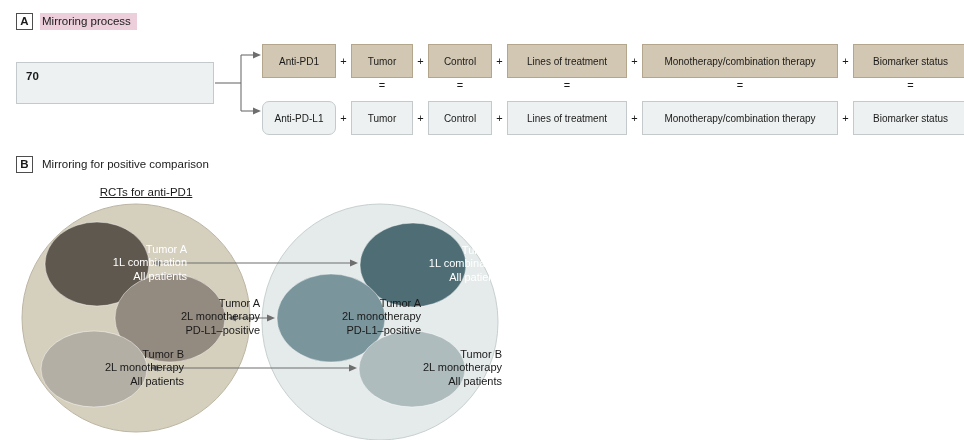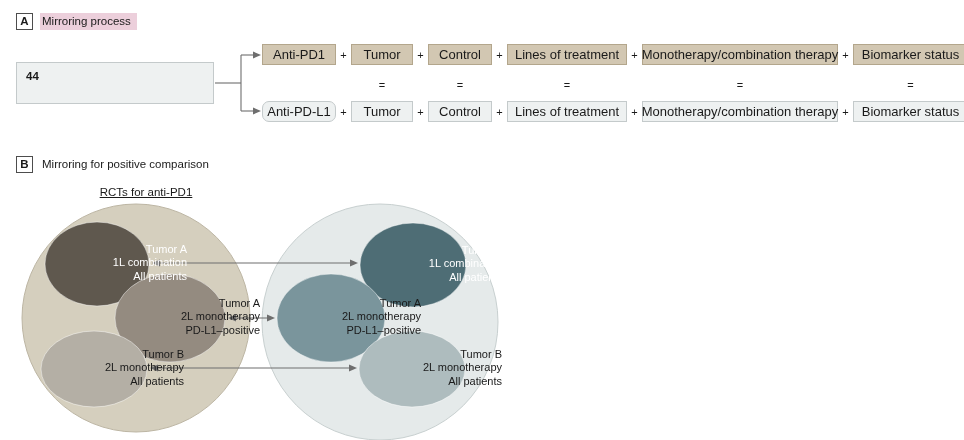--- a/index.html
+++ b/index.html
@@ -70,27 +70,27 @@
   .count-text {
     font-size: 11.5px;
     line-height: 14px;
   }
 
   .chain { position: absolute; display: flex; align-items: center; }
   #chain-pd1   { left: 262px; top: 44px; }
   #chain-pdl1  { left: 262px; top: 101px; }
 
   .node {
-    height: 21px;
+    height: 34px;
     border: 1px solid;
     box-sizing: border-box;
     display: flex;
     align-items: center;
     justify-content: center;
-    font-size: 13px;
+    font-size: 10px;
     white-space: nowrap;
     padding: 0 9px;
   }
   .node.tan   { background: #d2c7b2; border-color: #b3a68c; color: #1a1a1a; }
   .node.grey  { background: #eef1f1; border-color: #c4cacb; color: #1a1a1a; }
 
   .plus {
     font-size: 11px;
     width: 15px;
     text-align: center;
@@ -136,21 +136,21 @@
 <body>
 
 <div id="panel-a">
 
   <div class="panel-header" style="left:16px; top:13px;">
     <div class="panel-badge">A</div>
     <div class="panel-title hl">Mirroring process</div>
   </div>
 
   <div class="count-box">
-    <span class="count-num">44</span>
+    <span class="count-num">70</span>
   </div>
 
   <svg class="venn-svg" width="964" height="150">
     <g stroke="#6e6e6e" stroke-width="1.1" fill="none">
       <path d="M215 83 L241 83"></path>
       <path d="M241 55 L241 111"></path>
       <path d="M241 55 L253 55"></path>
       <path d="M241 111 L253 111"></path>
     </g>
     <path d="M253 51.5 L261 55 L253 58.5 Z" fill="#6e6e6e"></path>

